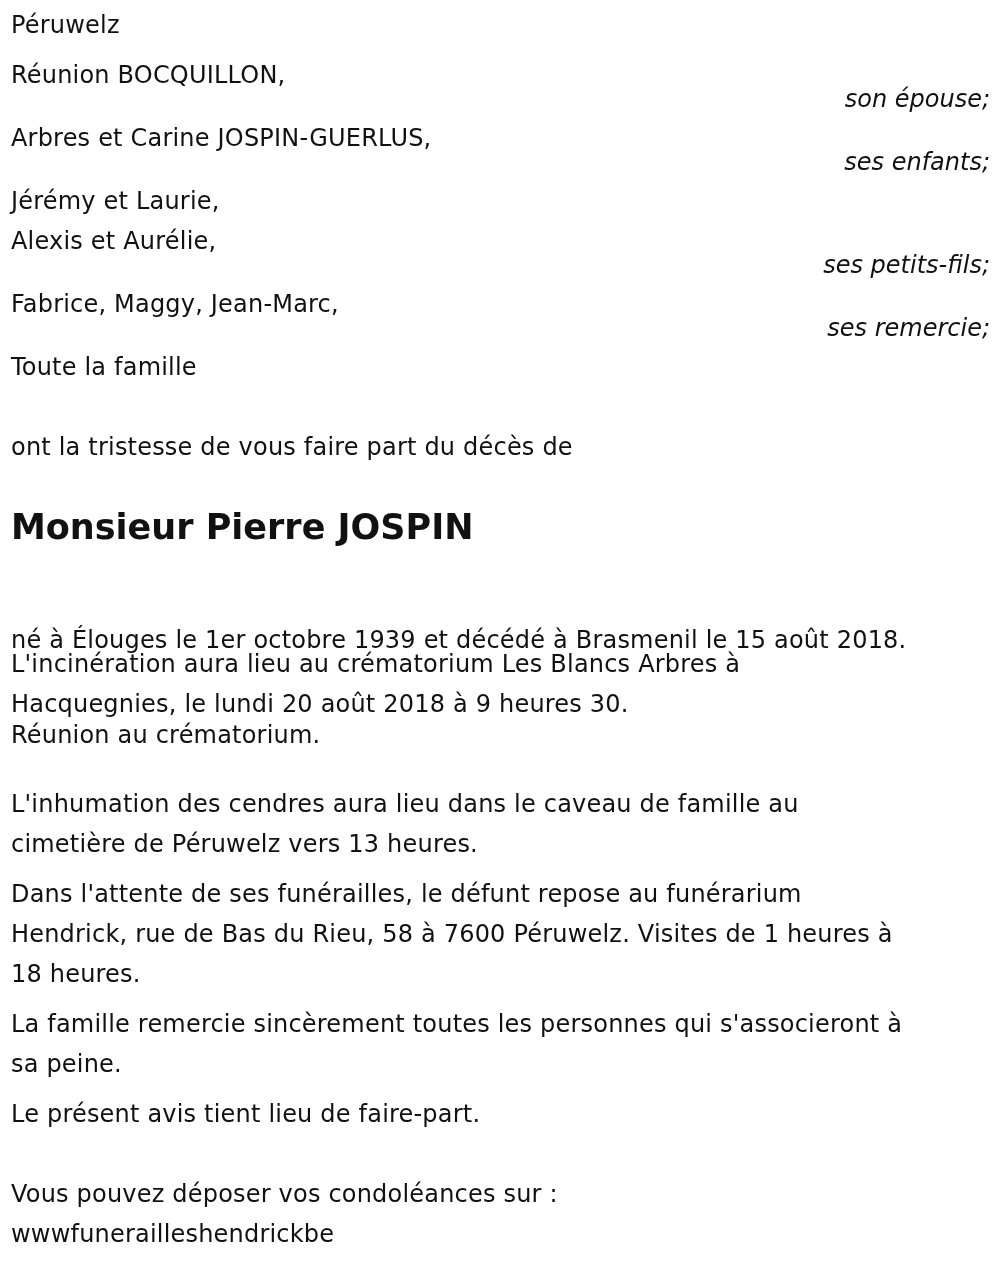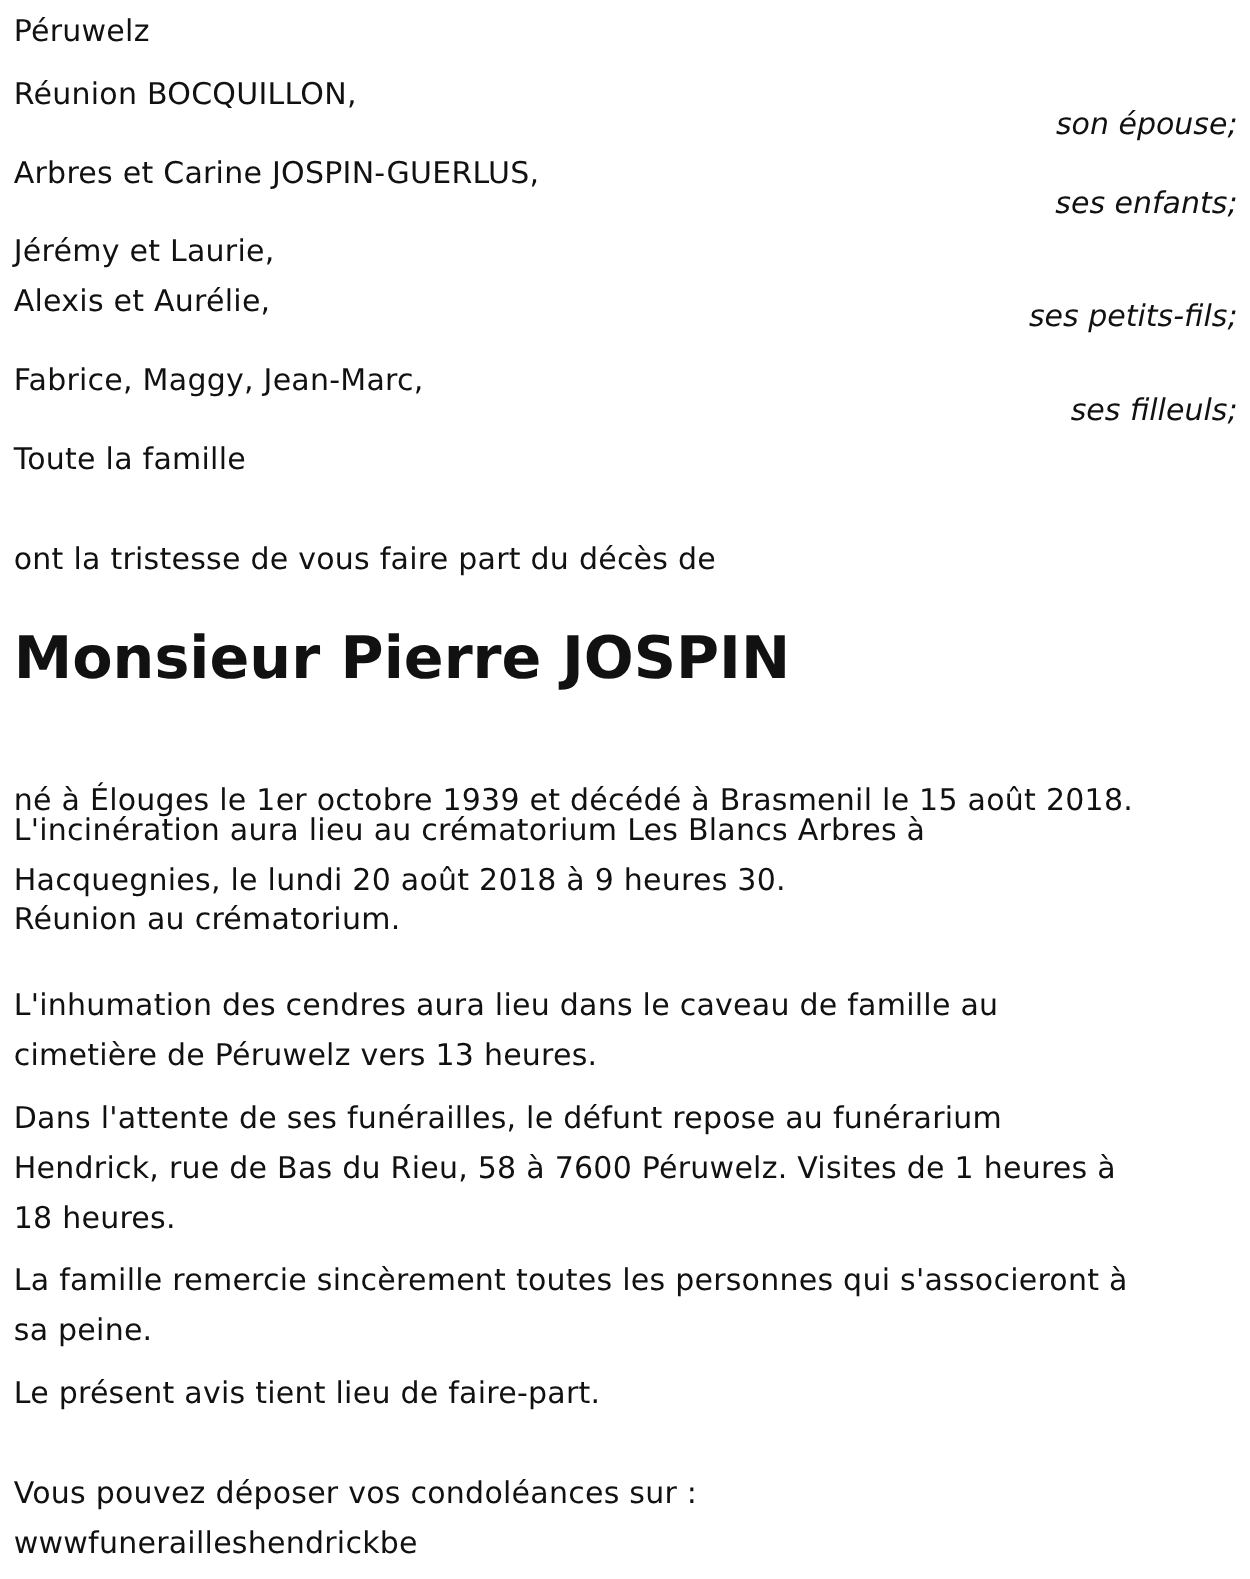--- a/index.html
+++ b/index.html
@@ -5,40 +5,40 @@
   html, body { margin: 0; padding: 0; background: #ffffff; }
   body {
     width: 1000px; height: 1263px; overflow: hidden;
     font-family: "DejaVu Sans", sans-serif;
     color: #111111;
     font-size: 24px;
     position: relative;
   }
   .line { position: absolute; left: 11px; white-space: nowrap; line-height: 30px; letter-spacing: 0.2px; }
   .role { position: absolute; right: 10px; white-space: nowrap; font-style: italic; line-height: 30px; text-align: center; }
-  .title { position: absolute; left: 11px; font-weight: bold; font-size: 47px; line-height: 44px; white-space: nowrap; }
+  .title { position: absolute; left: 11px; font-weight: bold; font-size: 35px; line-height: 44px; white-space: nowrap; }
 </style>
 </head>
 <body>
 
 <div>
   <div class="line" style="top:10px">Péruwelz</div>
 
   <div class="line" style="top:60px">Réunion BOCQUILLON,</div>
   <div class="role" style="top:84px">son épouse;</div>
 
   <div class="line" style="top:123px">Arbres et Carine JOSPIN-GUERLUS,</div>
   <div class="role" style="top:147px">ses enfants;</div>
 
   <div class="line" style="top:186px">Jérémy et Laurie,</div>
   <div class="line" style="top:226px">Alexis et Aurélie,</div>
-  <div class="role" style="top:238px">ses petits-fils;</div>
+  <div class="role" style="top:250px">ses petits-fils;</div>
 
   <div class="line" style="top:289px">Fabrice, Maggy, Jean-Marc,</div>
-  <div class="role" style="top:313px">ses filleuls;</div>
+  <div class="role" style="top:313px">ses remercie;</div>
 
   <div class="line" style="top:352px">Toute la famille</div>
 
   <div class="line" style="top:432px">ont la tristesse de vous faire part du décès de</div>
 
   <div class="title" style="top:505px">Monsieur Pierre JOSPIN</div>
 
   <div class="line" style="top:625px">né à Élouges le 1er octobre 1939 et décédé à Brasmenil le 15 août 2018.</div>
 
   <div class="line" style="top:649px">L'incinération aura lieu au crématorium Les Blancs Arbres à</div>

